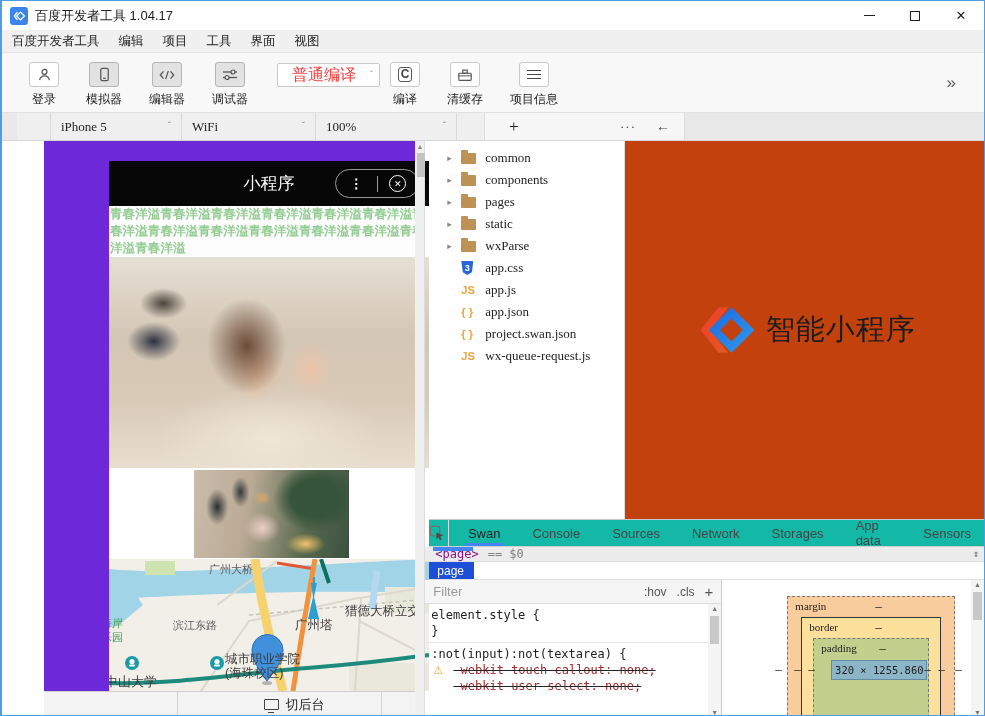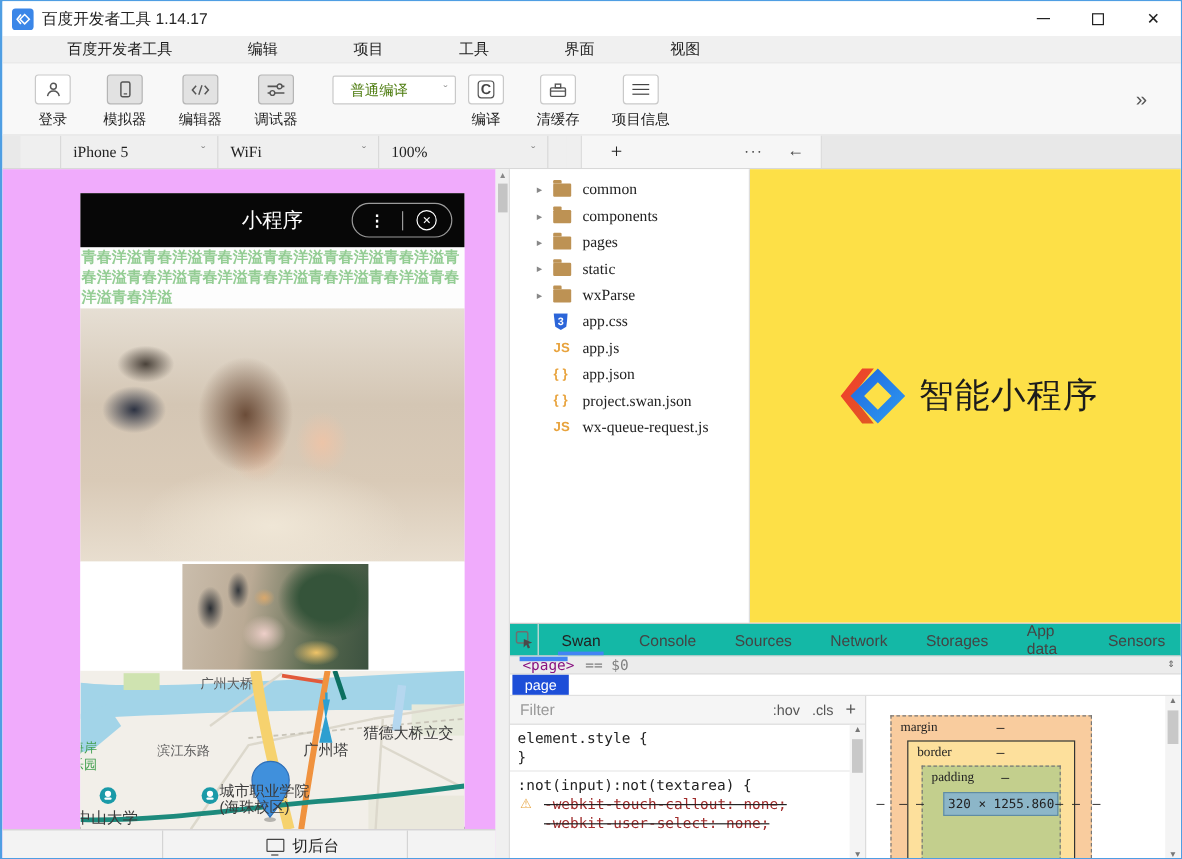--- a/index.html
+++ b/index.html
@@ -13,30 +13,30 @@
   .app-icon { width:18px; height:18px; border-radius:3px; background:#3a86e8; display:flex; align-items:center; justify-content:center; margin-right:7px; }
   .title-text { font-size:13px; color:#222; }
   .win-controls { margin-left:auto; display:flex; height:100%; }
   .win-btn { width:46px; height:100%; display:flex; align-items:center; justify-content:center; color:#222; }
   .min-glyph { width:11px; height:0; border-top:1.4px solid #222; display:block; }
   .max-glyph { width:10px; height:10px; border:1.3px solid #222; display:block; }
   .close-glyph { font-size:13px; }
 
   
   .menubar { height: 23px; background:#f0f0f0; display:flex; align-items:center; gap:19px; padding-left:10px; border-bottom:1px solid #e6e6e6; }
-  .menu-item { font-size:12.5px; color:#222;margin-left:44px; }
+  .menu-item { font-size:12.5px; color:#222; }
 
   
   .toolbar { position:relative; height: 60px; background:#f8f8f8; display:flex; align-items:flex-start; padding:9px 0 0 27px; gap:27px; border-bottom:1px solid #e2e2e2; }
   .tb-btn { display:flex; flex-direction:column; align-items:center; gap:4px; }
   .tb-iconbox { width:30px; height:25px; border:1px solid #c9c9c9; border-radius:3px; background:#fff; display:flex; align-items:center; justify-content:center; }
   .tb-iconbox.pressed { background:#e2e2e2; border-color:#b5b5b5; }
   .tb-label { font-size:12px; color:#222; }
   .compile-dd { margin-top:1px; width:103px; height:24px; border:1px solid #c9c9c9; border-radius:2px; background:#fff; display:flex; align-items:center; padding:0 6px 0 14px; }
-  .compile-dd .dd-text { font-size:12px; color:#4d7c0f; }
+  .compile-dd .dd-text { font-size:16px; color:#ef4444; }
   .compile-dd .dd-caret { margin-left:auto; color:#999; font-size:10px; }
   .group-compile { display:flex; gap:10px; margin-left:2px; }
   .c-glyph { font-size:12px; font-weight:bold; color:#444; border:1px solid #555; border-radius:3px; padding:0 2px; line-height:13px; }
   .hamburger { width:14px; display:flex; flex-direction:column; gap:3px; }
   .hamburger i { display:block; height:0; border-top:1.6px solid #444; }
   .tb-more { position:absolute; right:28px; top:20px; font-size:17px; color:#555; }
 
   
   .devicebar { height:28px; display:flex; border-bottom:1px solid #d8d8d8; background:#e9e9e9; font-family:"Liberation Serif", serif; }
   .dev-left { width:455px; background:#efefef; display:flex;margin-left:15px; }
@@ -47,21 +47,21 @@
   .dev-c1 { width:131px; } .dev-c2 { width:134px; } .dev-c3 { width:141px; }
   .dev-strip { width:13px; background:#efefef; border-right:1px solid #ddd; }
   .ft-head { width:200px; background:#f6f6f6; border-right:1px solid #ddd; display:flex; align-items:center; position:relative; }
   .ft-add { position:absolute; left:24px; font-size:17px; color:#222; }
   .ft-more { position:absolute; right:48px; font-size:13px; color:#444; letter-spacing:1px; }
   .ft-back { position:absolute; right:14px; font-size:14px; color:#444; }
   .dev-rest { flex:1; background:#e8e8e8; }
 
   
   .main { position:relative; height:576px; display:flex; }
-  .sim-panel { position:relative; width:455px; background:#f0abfc; }
+  .sim-panel { position:relative; width:455px; background:#6d28d9;margin-left:42px; }
   .vscroll { width:13px; background:#f0f0f0; border-right:1px solid #ddd; position:relative; }
   .vscroll .sb-up { position:absolute; top:2px; left:2px; font-size:7px; color:#888; }
   .vscroll .sb-thumb { position:absolute; top:12px; left:2px; width:8px; height:24px; background:#c4c4c4; }
 
   
   .phone { position:absolute; left:65px; top:20px; width:320px; height:530px; background:#fff; border-bottom:2px solid #161616; }
   .ph-header { position:relative; height:45px; background:#070707; display:flex; align-items:center; justify-content:center; }
   .ph-title { color:#fff; font-size:17px; }
   .capsule { position:absolute; right:10px; top:8px; width:84px; height:29px; border:1px solid #9a9a9a; border-radius:15px; display:flex; align-items:center; }
   .cap-dots { flex:1; text-align:center; color:#fff; font-size:13px; font-weight:bold; line-height:1; }
@@ -111,40 +111,40 @@
   .ft-arrow { width:14px; font-size:9px; color:#888; font-family:"Liberation Sans",sans-serif; }
   .ft-iconwrap { width:24px; display:flex; align-items:center; }
   .folder-icon { width:15px; height:11px; background:#bd9254; border-radius:1px; position:relative; }
   .folder-icon::before { content:""; position:absolute; top:-3px; left:0; width:7px; height:3px; background:#bd9254; border-radius:1px 1px 0 0; }
   .ft-name { font-size:13px; color:#222; }
   .file-row { padding-left:36px; }
   .css-badge { width:12px; height:14px; background:#2b65d9; color:#fff; font:bold 9px "Liberation Sans",sans-serif; display:flex; align-items:center; justify-content:center; clip-path:polygon(0 0,100% 0,88% 80%,50% 100%,12% 80%); }
   .js-badge { color:#e8a33d; font:bold 11px "Liberation Sans",sans-serif; letter-spacing:0; }
   .json-badge { color:#e8a33d; font:bold 11px "Liberation Sans",sans-serif; }
 
-  .logo-panel { flex:1; background:#fde047; display:flex; align-items:center; justify-content:center; gap:10px; }
+  .logo-panel { flex:1; background:#c2410c; display:flex; align-items:center; justify-content:center; gap:10px; }
   .logo-text { font-size:29px; color:#1c1c1c; letter-spacing:1px; }
 
   
   .devtools { height:198px; border-top:1px solid #c9c9c9; display:flex; flex-direction:column; background:#fff; }
   .dt-tabs { height:27px; background:#14b8a6; border-bottom:1px solid #d0d0d0; display:flex; align-items:stretch; }
   .dt-inspect { width:34px; display:flex; align-items:center; justify-content:center; border-right:1px solid #ddd; }
   .dt-tab { display:flex; align-items:center; padding:0 13px; font-size:13px; color:#444; position:relative; margin-left:6px; }
   .dt-tab.active { color:#222; }
   .dt-tab.active::after { content:""; position:absolute; left:10px; right:10px; bottom:0; height:3px; background:#4285f4; }
   .dt-elemrow { position:relative; height:15px; background:#ececec; border-bottom:1px solid #ddd; font-family:"DejaVu Sans Mono", monospace; font-size:12px; display:flex; align-items:center; padding-left:10px; overflow:hidden; }
   .elem-artifact { position:absolute; left:8px; top:0; width:40px; height:4px; background:#4285f4; }
   .elem-tag { color:#881280; }
   .elem-suffix { color:#808080; margin-left:9px; }
   .elem-scrolltoggle { position:absolute; right:5px; top:1px; color:#555; font-size:10px; }
   .dt-crumbs { height:18px; background:#fff; border-bottom:1px solid #e0e0e0; display:flex; align-items:stretch; }
   .crumb { background:#1d4ed8; color:#fff; font-size:12px; display:flex; align-items:center; padding:0 10px; margin-left:2px; }
   .dt-styletabs { height:26px; background:#fbfbfb; border-bottom:1px solid #ccc; display:flex; align-items:flex-end; padding-left:8px; }
   .styletab { border:1px solid #ccc; border-bottom:none; background:#fff; font-size:13px; color:#333; padding:4px 12px 5px; }
-  .dt-content { flex:1; display:flex; min-height:0; }
+  .dt-content { flex:1; display:flex; min-height:0;gap:45px; }
   .dt-left { width:297px; border-right:1px solid #ccc; position:relative; display:flex; flex-direction:column; }
   .filter-row { height:24px; background:#f5f5f5; border-bottom:1px solid #ddd; display:flex; align-items:center; padding:0 8px; }
   .filter-ph { color:#999; font-size:13px; }
   .filter-right { margin-left:auto; display:flex; align-items:center; gap:10px; color:#555; font-size:12px; }
   .filter-plus { font-size:15px; }
   .rules { flex:1; font-family:"DejaVu Sans Mono", monospace; font-size:12px; line-height:16px; padding:3px 18px 0 6px; color:#222; overflow:hidden; }
   .rule-sep { height:0; border-top:1px solid #e8e8e8; margin:3px -18px 3px -6px; }
   .prop-line { position:relative; padding-left:22px; }
   .warn-icon { position:absolute; left:2px; top:0; color:#e6a23c; font-size:11px; font-family:"Liberation Sans",sans-serif; }
   .struck { color:#a02c2c; text-decoration:line-through; text-decoration-color:#222; }
@@ -167,21 +167,21 @@
 
 <div class="window">
 
   <div class="titlebar">
     <span class="app-icon">
       <svg width="14" height="14" viewBox="0 0 18 18">
           <polyline points="7,4 3,9 7,14" fill="none" stroke="#fff" stroke-width="1.8"></polyline>
           <polygon points="11,4 16,9 11,14 6,9" fill="none" stroke="#fff" stroke-width="1.6"></polygon>
         </svg>
     </span>
-    <span class="title-text">百度开发者工具 1.14.17</span>
+    <span class="title-text">百度开发者工具 1.04.17</span>
     <div class="win-controls">
       <span class="win-btn">
           <i class="min-glyph"></i>
         </span>
       <span class="win-btn">
           <i class="max-glyph"></i>
         </span>
       <span class="win-btn close-glyph">✕</span>
     </div>
   </div>

